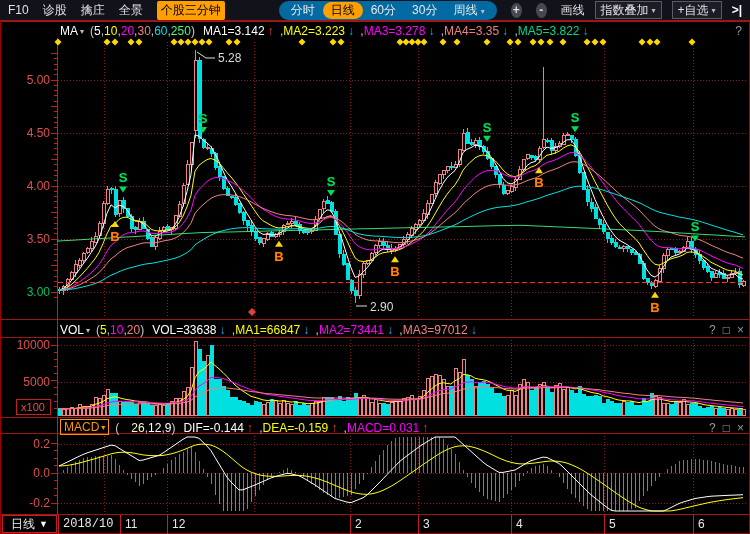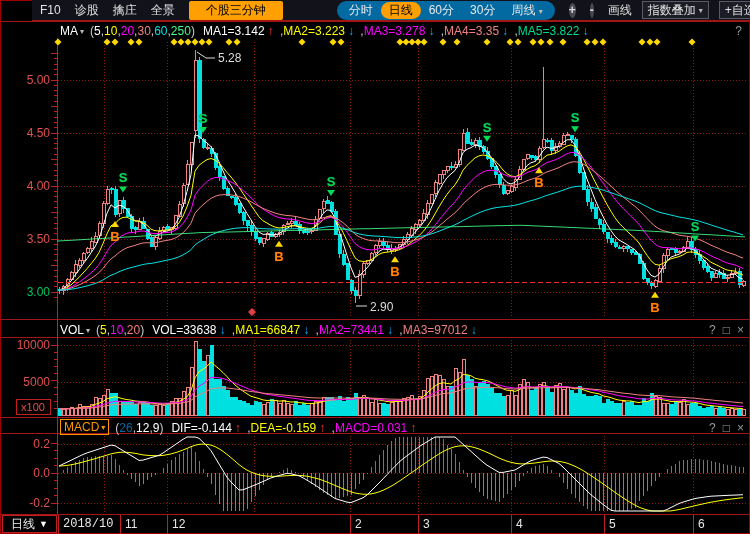--- a/index.html
+++ b/index.html
@@ -1,22 +1,22 @@
 <!DOCTYPE html>
 <html><head>
 <meta charset="utf-8">
 <style>
   html,body{margin:0;padding:0;background:#000;}
   #app{position:relative;width:750px;height:534px;background:#000;overflow:hidden;
        font-family:"Liberation Sans","DejaVu Sans",sans-serif;font-size:12px;color:#ddd;}
   #chart-layer{position:absolute;left:0;top:0;z-index:1;}
   .toolbar{position:absolute;top:0;left:0;right:0;height:21px;background:#12121b;
-           display:flex;align-items:center;gap:14px;padding:0 8px;z-index:3;border-bottom:1px solid #a01515;box-sizing:border-box;margin-left:32px;}
+           display:flex;align-items:center;gap:14px;padding:0 8px;z-index:3;border-bottom:1px solid #a01515;box-sizing:border-box;}
   .tbtn{color:#e2e2e2;cursor:pointer;white-space:nowrap;}
-  .hl{background:#ffa000;color:#000;padding:1px 17px;border-radius:2px;}
+  .hl{background:#ffa000;color:#000;padding:1px 4px;border-radius:2px;}
   .pill{margin-left:40px;background:#0369a1;border-radius:10px;display:flex;align-items:center;padding:1px 4px;}
   .tab{padding:0 8px;border-radius:9px;color:#e8e8e8;cursor:pointer;white-space:nowrap;}
   .tab.active{background:#ffa000;color:#000;}
   .circle{width:15px;height:15px;border-radius:50%;background:#484853;color:#ddd;display:inline-flex;
           align-items:center;justify-content:center;font-weight:bold;cursor:pointer;line-height:1;}
   .tb-right{margin-left:auto;display:flex;align-items:center;gap:10px;}
   .obtn{border:1px solid #5a5a64;background:#1c1c26;padding:0 5px;height:16px;display:inline-flex;
         align-items:center;gap:3px;color:#e0e0e0;cursor:pointer;white-space:nowrap;}
   .caret{font-size:8px;color:#bbb;}
   .collapse{font-weight:bold;color:#fff;}
@@ -971,21 +971,21 @@
       <span>□</span>
       <span>×</span>
     </span>
   </div>
 
   <div class="ind-row" style="top:419px;">
     <span class="macd-label">
         <span>MACD</span>
         <span class="caret">▾</span>
       </span>
-    <span id="macd-params"><span style="color: rgb(200, 200, 200);">(</span><span style="color: #0369a1;">26</span><span style="color: rgb(200, 200, 200);">,</span><span style="color: rgb(255, 255, 255);">12</span><span style="color: rgb(200, 200, 200);">,</span><span style="color: rgb(255, 255, 255);">9</span><span style="color: rgb(200, 200, 200);">)</span></span>
+    <span id="macd-params"><span style="color: rgb(200, 200, 200);">(</span><span style="color: #fef9c3; margin-left: 12px;">26</span><span style="color: rgb(200, 200, 200);">,</span><span style="color: rgb(255, 255, 255);">12</span><span style="color: rgb(200, 200, 200);">,</span><span style="color: rgb(255, 255, 255);">9</span><span style="color: rgb(200, 200, 200);">)</span></span>
     <span id="macd-values" style="margin-left:8px;"><span style="color: rgb(255, 255, 255);">DIF=-0.144</span><span style="color: rgb(255, 50, 50); margin: 0px 3px; font-weight: bold;">↑</span><span style="color: rgb(200, 200, 200);"> ,</span><span style="color: rgb(255, 255, 0);">DEA=-0.159</span><span style="color: rgb(255, 50, 50); margin: 0px 3px; font-weight: bold;">↑</span><span style="color: rgb(200, 200, 200);"> ,</span><span style="color: rgb(255, 0, 255);">MACD=0.031</span><span style="color: rgb(255, 50, 50); margin: 0px 3px; font-weight: bold;">↑</span></span>
     <span class="vicons">
       <span>?</span>
       <span>□</span>
       <span>×</span>
     </span>
   </div>
 
   <div class="xaxis">
     <div class="period-box">

